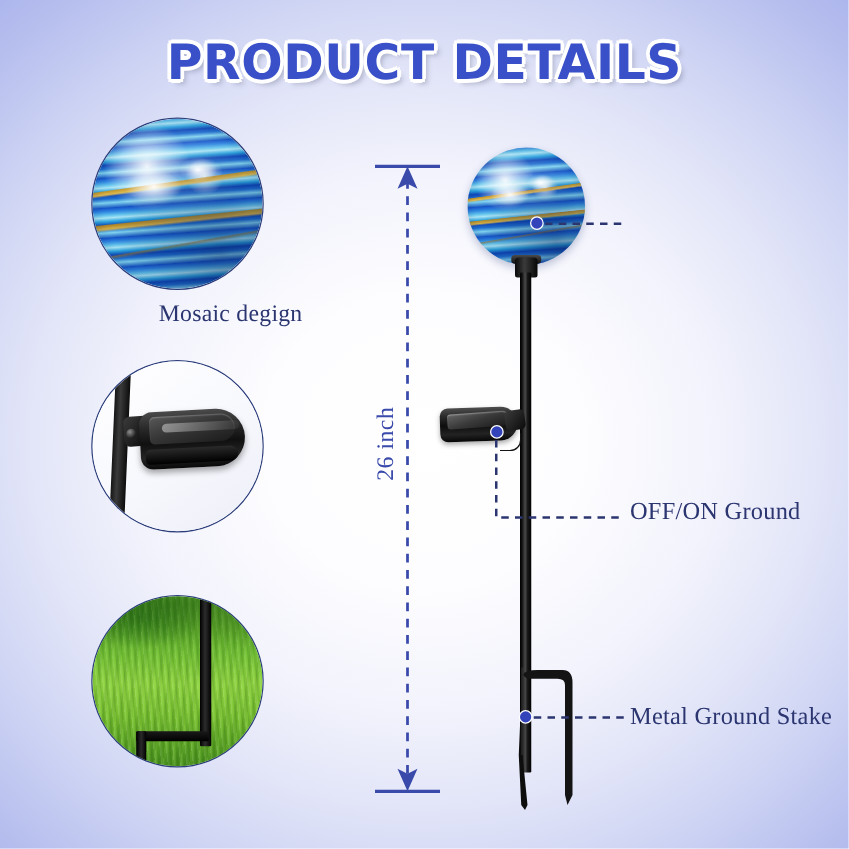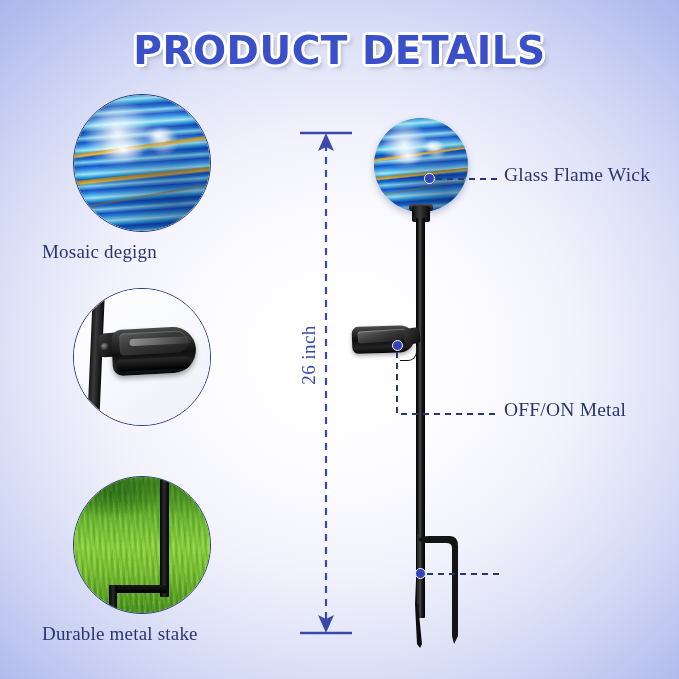--- a/index.html
+++ b/index.html
@@ -60,21 +60,21 @@
     width: 138px;
     height: 138px;
     margin: 0 auto;
     border-radius: 50%;
     overflow: hidden;
     border: 1.3px solid #2b3d7a;
     box-sizing: border-box;
   }
   .feature-label {
     margin-top: 9px;
-    text-align: left;
+    text-align: right;
     font-family: "Liberation Serif", serif;
     font-size: 19px;
     color: #2b3570;
     white-space: nowrap;
     letter-spacing: 0.2px;
   }
 
   #feature-mosaic { left: 42px; top: 94px; }
   #feature-solar  { left: 42px; top: 288px; }
   #feature-stake  { left: 42px; top: 476px; }
@@ -413,21 +413,20 @@
   <div class="feature" id="feature-stake">
     <div class="feature-circle">
       <div class="grass-bg">
         <div class="grass-blades"></div>
         <div class="grass-blur-top"></div>
         <div class="grass-stake-v"></div>
         <div class="grass-stake-h"></div>
         <div class="grass-stake-v2"></div>
       </div>
     </div>
-    <div class="feature-label">Durable metal stake</div>
   </div>
 
   <div id="dim-vertical">
     <svg width="60" height="510" viewBox="0 0 60 510">
       <line x1="4" y1="5" x2="56" y2="5" stroke="#3a4aaa" stroke-width="2.6"></line>
       <line x1="4" y1="505" x2="56" y2="505" stroke="#3a4aaa" stroke-width="2.6"></line>
       <line x1="30" y1="16" x2="30" y2="494" stroke="#3a4aaa" stroke-width="2.2" stroke-dasharray="7,6"></line>
       <polygon points="30,5 22,23 30,19 38,23" fill="#3a4aaa"></polygon>
       <polygon points="30,505 22,487 30,491 38,487" fill="#3a4aaa"></polygon>
     </svg>
@@ -460,20 +459,20 @@
     </svg>
   </div>
 
   <svg id="leaders" viewBox="0 0 679 679">
     <line x1="436" y1="179" x2="500" y2="179" stroke="#2b3570" stroke-width="2" stroke-dasharray="6,5"></line>
     <polyline points="397,352 397,414 500,414" fill="none" stroke="#2b3570" stroke-width="2" stroke-dasharray="6,5"></polyline>
     <line x1="427" y1="574" x2="500" y2="574" stroke="#2b3570" stroke-width="2" stroke-dasharray="6,5"></line>
   </svg>
 
   <div class="callout-dot" id="dot-glass"></div>
-  <div class="callout-label" id="label-glass">Glass Flame Wick</div>
 
   <div class="callout-dot" id="dot-button"></div>
-  <div class="callout-label" id="label-button">OFF/ON Metal</div>
+  <div class="callout-label" id="label-button">OFF/ON Ground</div>
 
   <div class="callout-dot" id="dot-stake"></div>
+  <div class="callout-label" id="label-stake">Metal Ground Stake</div>
 
 </div>
 
 </body></html>

